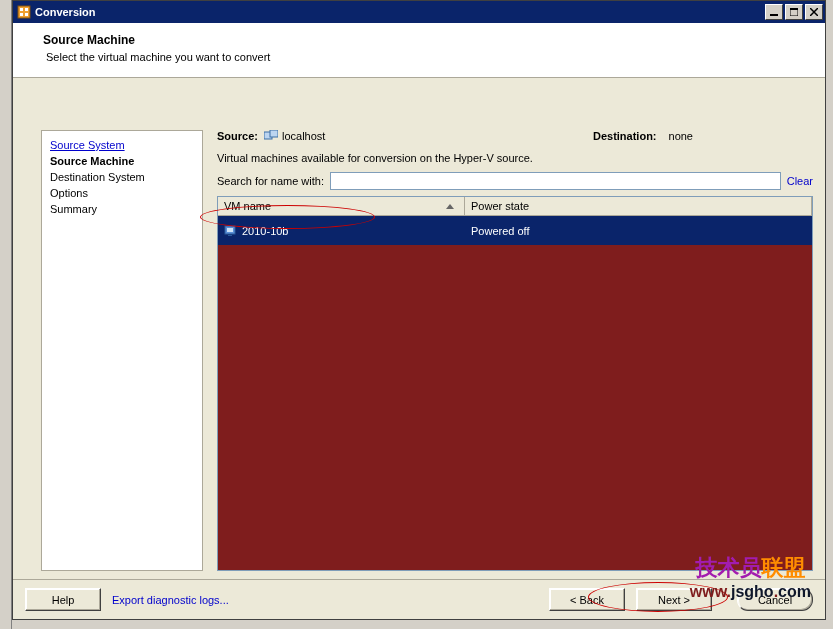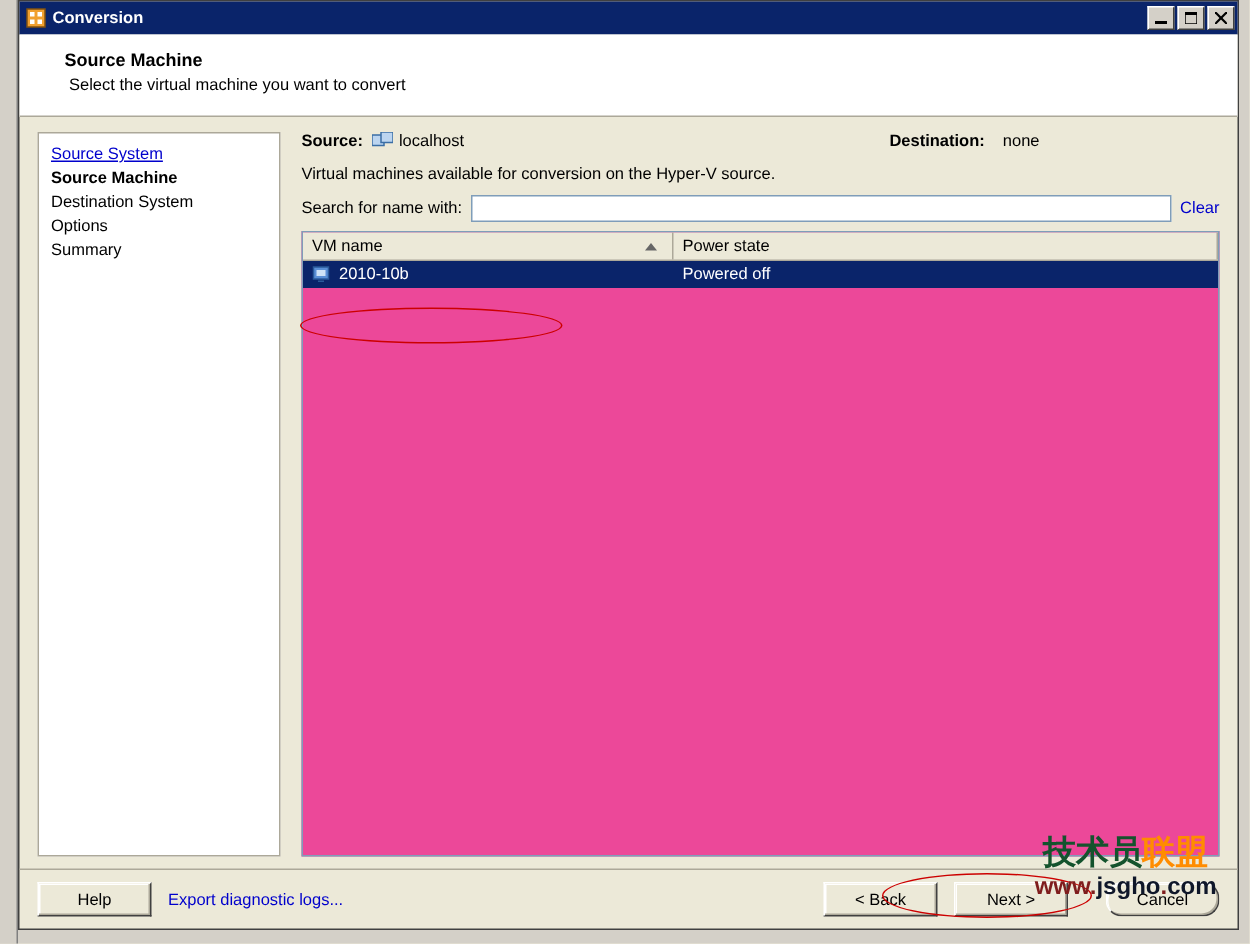--- a/index.html
+++ b/index.html
@@ -55,23 +55,24 @@
 .banner {
   background: #fff;
   padding: 10px 20px 14px 30px;
   border-bottom: 1px solid #aca899;
 }
 .banner h1 { font-size: 12px; font-weight: bold; margin-bottom: 4px; }
 .banner p { font-size: 11px; margin-left: 3px; }
 .body {
   display: flex;
   flex: 1;
-  padding: 10px 12px 8px 12px;
+  padding: 10px 12px 8px 28px;
   gap: 0;
   min-height: 0;
+  margin-top: 42px;
 }
 .sidebar {
   width: 162px;
   border: 1px solid #aca899;
   background: #fff;
   padding: 6px 8px;
   flex-shrink: 0;
 }
 .side-item { padding: 2px 0; font-size: 11px; }
 .side-link { color: #0000cc; text-decoration: underline; cursor: pointer; }
@@ -96,21 +97,21 @@
   border: 1px solid #7f9db9;
   height: 18px;
   padding: 1px 3px;
   font-family: inherit;
   font-size: 11px;
 }
 .searchrow .clear { color: #0000cc; cursor: pointer; }
 .table-wrap {
   flex: 1;
   border: 1px solid #7f9db9;
-  background: #ec4899;
+  background: #7f1d1d;
   display: flex;
   flex-direction: column;
   min-height: 0;
 }
 .thead { display: flex; background: #ece9d8; border-bottom: 1px solid #aca899; }
 .th {
   padding: 3px 6px;
   border-right: 1px solid #aca899;
   font-size: 11px;
   position: relative;
@@ -120,21 +121,21 @@
 .th.sort::after {
   content: "";
   width: 0; height: 0;
   border-left: 4px solid transparent;
   border-right: 4px solid transparent;
   border-bottom: 5px solid #666;
   margin-left: auto;
   margin-right: 4px;
 }
 .tbody { flex: 1; overflow: auto; }
-.trow { display: flex; height: 18px; align-items: center; font-size: 11px; }
+.trow { display: flex; height: 29px; align-items: center; font-size: 11px; }
 .trow.selected { background: #0a246a; color: #fff; }
 .td { padding: 1px 6px; display: flex; align-items: center; gap: 4px; border-right: 1px solid transparent; }
 .col-name { width: 247px; }
 .col-power { flex: 1; }
 .vm-icon { width: 14px; height: 12px; display: inline-flex; flex-shrink: 0; }
 .bottomlinks { display: flex; justify-content: space-between; padding: 8px 2px 2px 2px; }
 .bottomlinks a { color: #0000cc; cursor: pointer; }
 .footer {
   border-top: 1px solid #aca899;
   padding: 8px 12px;
@@ -164,21 +165,21 @@
 }
 .ellipse.e1 { left: 200px; top: 205px; width: 175px; height: 24px; }
 .ellipse.e2 { left: 588px; top: 582px; width: 140px; height: 30px; }
 .watermark {
   position: absolute;
   right: 22px; bottom: 28px;
   text-align: center;
   pointer-events: none;
 }
 .watermark .wm-top { font-size: 22px; font-weight: bold; }
-.watermark .wm-top .p1 { color: #14532d; }
+.watermark .wm-top .p1 { color: #a21caf; }
 .watermark .wm-top .p2 { color: #ff8c00; }
 .watermark .wm-url { font-size: 16px; font-weight: bold; }
 .watermark .wm-url .w { color: #7f1d1d; }
 .watermark .wm-url .d { color: #0f172a; }
 .bg-left {
   position: absolute;
   left: 0; top: 0;
   width: 12px; height: 629px;
   background: #d4d0c8;
   border-right: 1px solid #808080;

